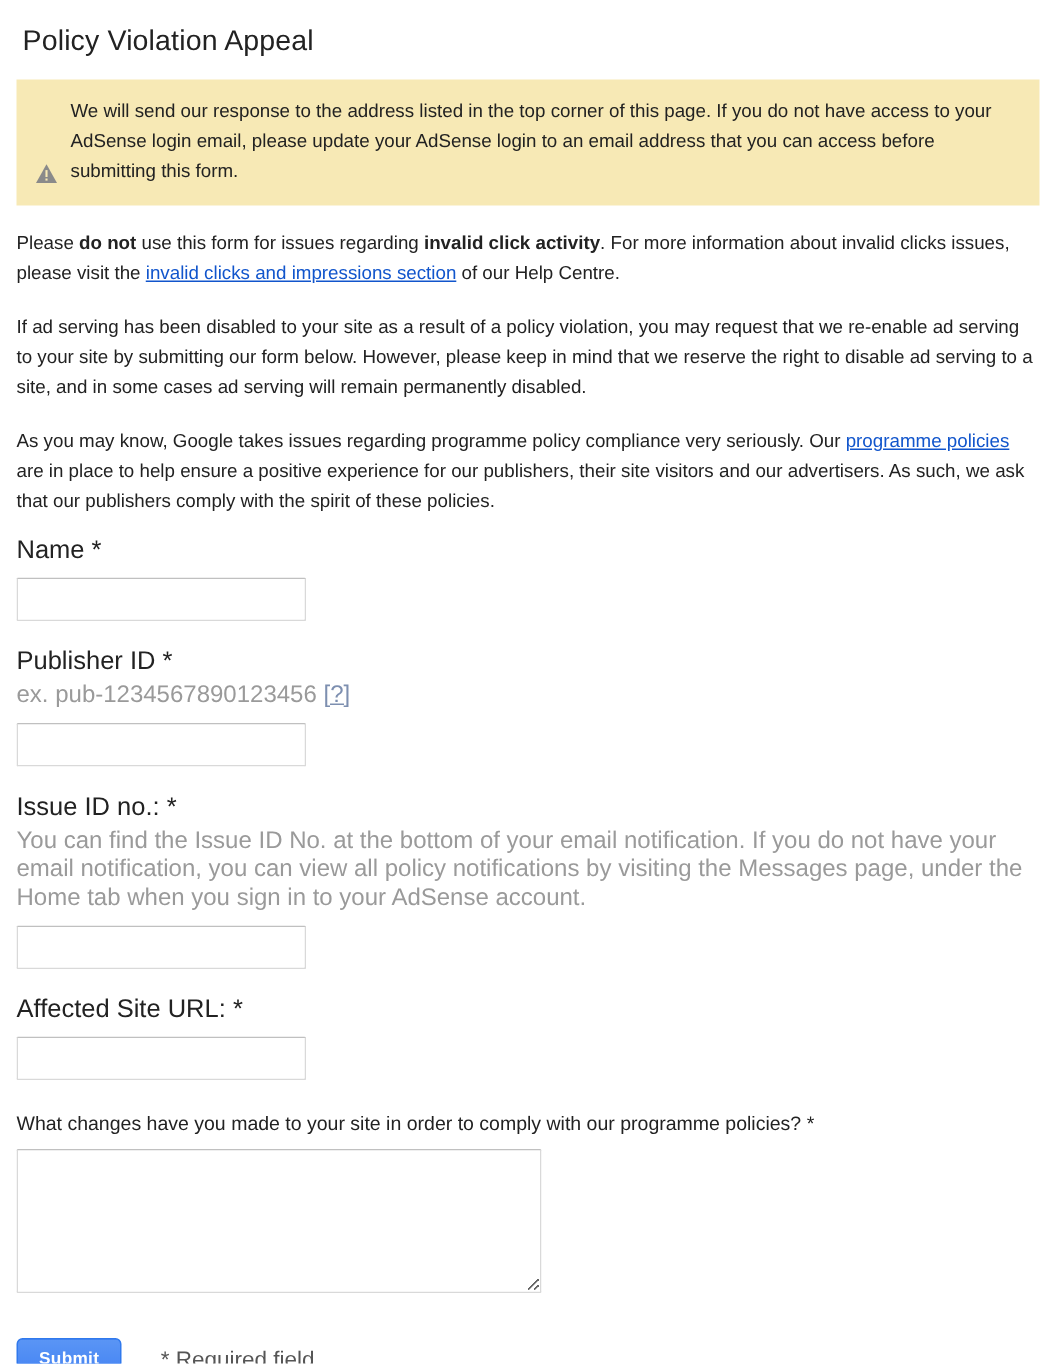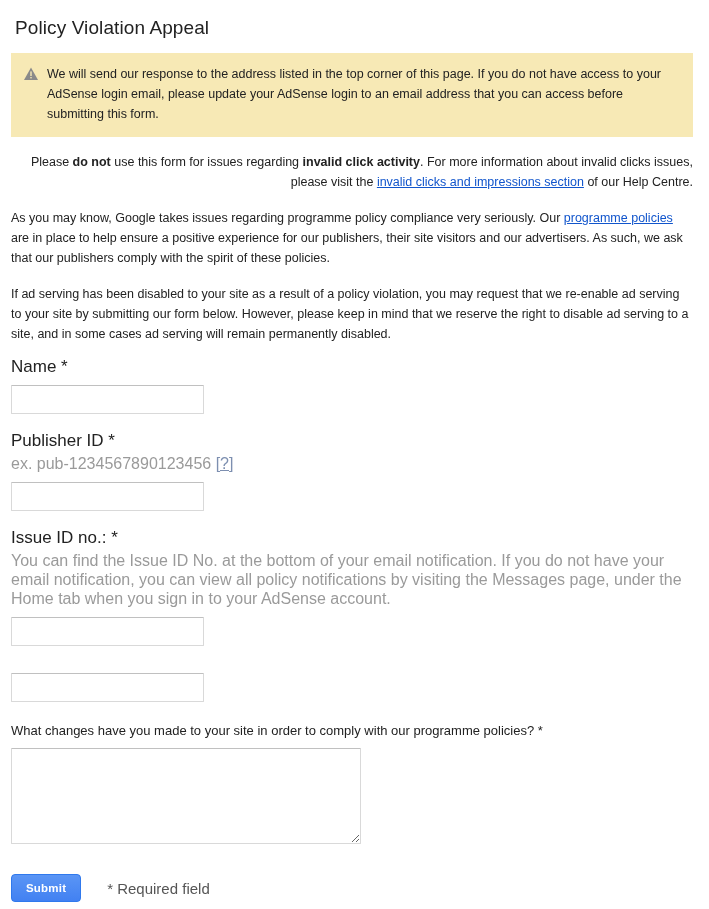--- a/index.html
+++ b/index.html
@@ -35,21 +35,21 @@
   }
 
   
   .warning-banner {
     margin-top: 13px;
     background: #f7e9b5;
     padding: 11px 12px 13px 12px;
     box-sizing: border-box;
     width: 682px;
     display: flex;
-    align-items: flex-start;
+    align-items: flex-end;
   }
   .warning-icon {
     flex: 0 0 auto;
     width: 16px;
     height: 16px;
     margin-right: 8px;
     margin-top: 2px;
     line-height: 0;
   }
   .warning-text {
@@ -61,21 +61,21 @@
 
   
   .body-text {
     font-size: 12.5px;
     line-height: 20px;
     color: #222222;
     margin: 0;
     padding-top: 16px;
     max-width: 682px;
   }
-  .body-text.first { padding-top: 15px; text-align: right; }
+  .body-text.first { padding-top: 15px; }
   .body-text b { font-weight: bold; }
   a.inline-link {
     color: #15c;
     text-decoration: underline;
     cursor: pointer;
   }
 
   
   .form-area { padding-top: 14px; }
   .field-block { margin-bottom: 0; }
@@ -182,23 +182,23 @@
         <polygon points="8,1.5 15,14 1,14" fill="#8a8a8a"></polygon>
         <rect x="7.3" y="5.4" width="1.4" height="4.6" fill="#f7e9b5"></rect>
         <rect x="7.3" y="11" width="1.4" height="1.4" fill="#f7e9b5"></rect>
       </svg>
     </span>
     <span class="warning-text">We will send our response to the address listed in the top corner of this page. If you do not have access to your AdSense login email, please update your AdSense login to an email address that you can access before submitting this form.</span>
   </div>
 
   <p class="body-text first"><span>Please </span><b>do not</b><span> use this form for issues regarding </span><b>invalid click activity</b><span>. For more information about invalid clicks issues, please visit the </span><a class="inline-link">invalid clicks and impressions section</a><span> of our Help Centre.</span></p>
 
+  <p class="body-text">If ad serving has been disabled to your site as a result of a policy violation, you may request that we re-enable ad serving to your site by submitting our form below. However, please keep in mind that we reserve the right to disable ad serving to a site, and in some cases ad serving will remain permanently disabled.</p>
+
   <p class="body-text"><span>As you may know, Google takes issues regarding programme policy compliance very seriously. Our </span><a class="inline-link">programme policies</a><span> are in place to help ensure a positive experience for our publishers, their site visitors and our advertisers. As such, we ask that our publishers comply with the spirit of these policies.</span></p>
-
-  <p class="body-text">If ad serving has been disabled to your site as a result of a policy violation, you may request that we re-enable ad serving to your site by submitting our form below. However, please keep in mind that we reserve the right to disable ad serving to a site, and in some cases ad serving will remain permanently disabled.</p>
 
   <div class="form-area">
 
     <div class="field-block">
       <label class="field-label">Name *</label>
       <input class="text-input" type="text" value="" style="">
     </div>
 
     <div class="gap-md"></div>
 
@@ -212,20 +212,21 @@
 
     <div class="field-block">
       <label class="field-label">Issue ID no.: *</label>
       <span class="field-hint">You can find the Issue ID No. at the bottom of your email notification. If you do not have your email notification, you can view all policy notifications by visiting the Messages page, under the Home tab when you sign in to your AdSense account.</span>
       <input class="text-input" type="text" value="" style="">
     </div>
 
     <div class="gap-md"></div>
 
     <div class="field-block">
+      <label class="field-label">Affected Site URL: *</label>
       <input class="text-input" type="text" value="" style="">
     </div>
 
     <div class="gap-lg"></div>
 
     <div class="field-block">
       <label class="textarea-label">What changes have you made to your site in order to comply with our programme policies? *</label>
       <textarea class="text-area" style=""></textarea>
     </div>
 

